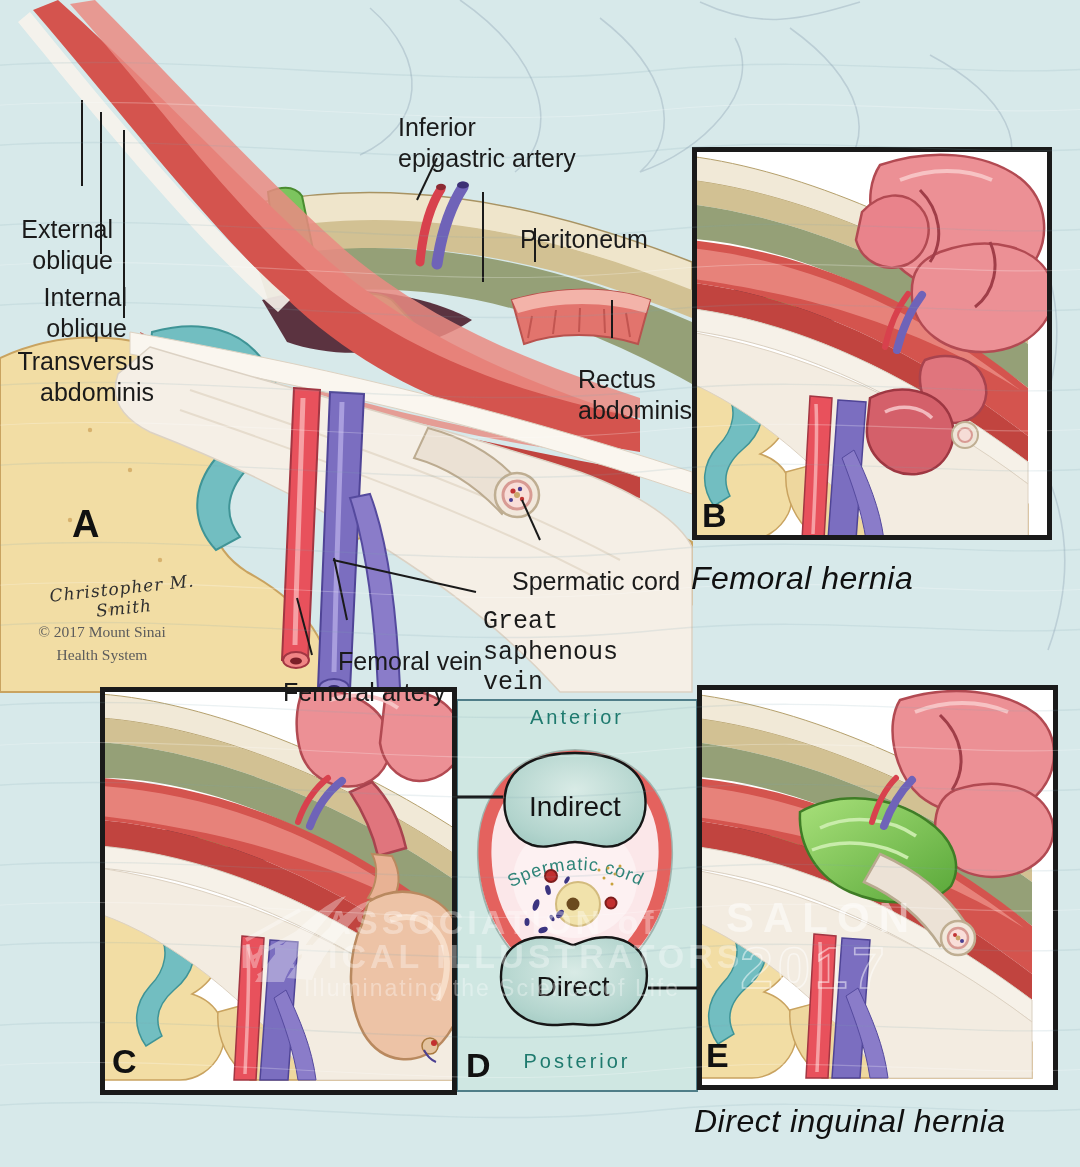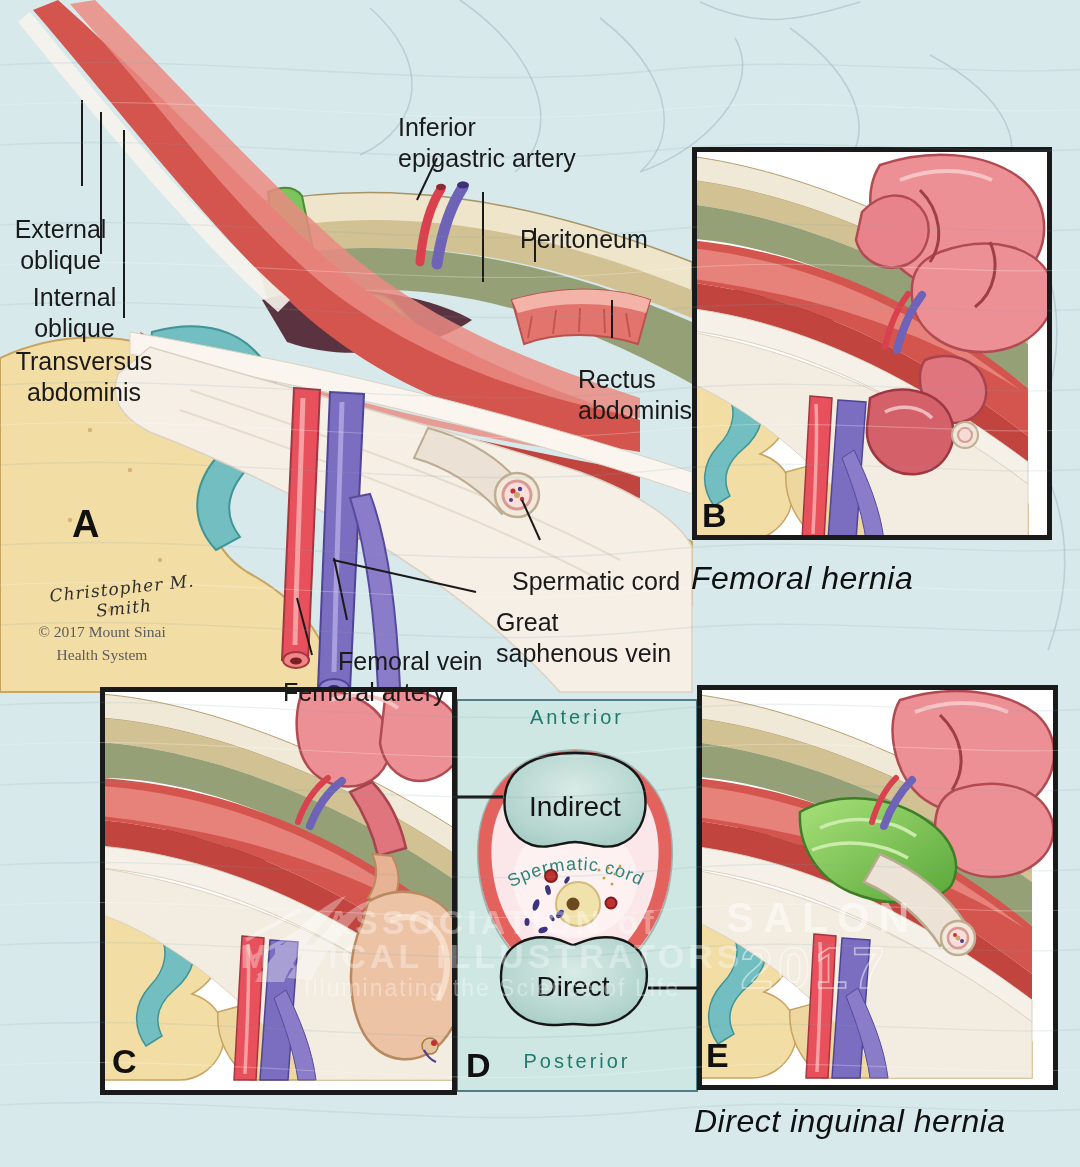--- a/index.html
+++ b/index.html
@@ -1,20 +1,20 @@
 <!DOCTYPE html>
 <html><head>
 <meta charset="utf-8">
 <style>
   html,body{margin:0;padding:0;background:#b9cfd4;}
   .canvas{position:relative;width:1080px;height:1167px;background:#d7e9ea;overflow:hidden;
           font-family:"Liberation Sans",sans-serif;color:#141414;}
   svg.art{position:absolute;left:0;top:0;}
   .lbl{position:absolute;font-size:25px;line-height:1.22;white-space:pre-line;color:#1a1a1a;margin-top:24px;}
-  .ctr{text-align:center;}
+  .ctr{text-align:right;}
   .letter{position:absolute;font-weight:700;font-size:34px;color:#111;}
   .letterA{font-size:38px;}
   .caption{position:absolute;font-style:italic;font-size:32px;color:#101010;letter-spacing:.5px;}
   .sig{position:absolute;left:38px;top:578px;width:170px;text-align:center;
        font-family:"DejaVu Serif",serif;font-style:italic;font-size:17px;color:#2f2f2f;
        transform:rotate(-6deg);letter-spacing:1px;}
   .copyright{position:absolute;left:22px;top:620px;width:160px;text-align:center;
        font-family:"Liberation Serif",serif;font-size:15.5px;line-height:1.5;color:#5c5c5c;white-space:pre-line;}
   .tealword{position:absolute;font-size:20px;letter-spacing:3px;color:#1e7a6e;}
   
@@ -336,21 +336,21 @@
 <div class="lbl ctr" style="left:22px;top:258px;width:105px;">Internal
 oblique</div>
 <div class="lbl ctr" style="left:14px;top:322px;width:140px;">Transversus
 abdominis</div>
 <div class="lbl" style="left:398px;top:88px;width:215px;">Inferior
 epigastric artery</div>
 <div class="lbl" style="left:520px;top:200px;">Peritoneum</div>
 <div class="lbl" style="left:578px;top:340px;width:125px;">Rectus
 abdominis</div>
 <div class="lbl" style="left:512px;top:542px;">Spermatic cord</div>
-<div class="lbl" style="left:496px;top:583px;width:180px;">Great
+<div class="lbl" style="left:483px;top:583px;width:180px;font-family:Liberation Mono, monospace;">Great
 saphenous vein</div>
 <div class="lbl" style="left:338px;top:622px;">Femoral vein</div>
 <div class="lbl" style="left:283px;top:653px;">Femoral artery</div>
 
 <div class="sig">Christopher M. Smith</div>
 <div class="copyright">© 2017 Mount Sinai
 Health System</div>
 
 <div class="letter letterA" style="left:72px;top:503px;">A</div>
 <div class="letter" style="left:702px;top:496px;">B</div>

